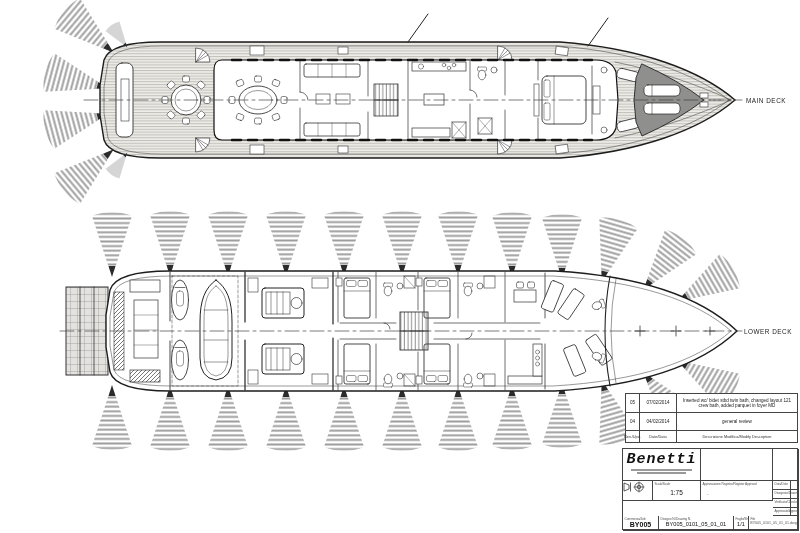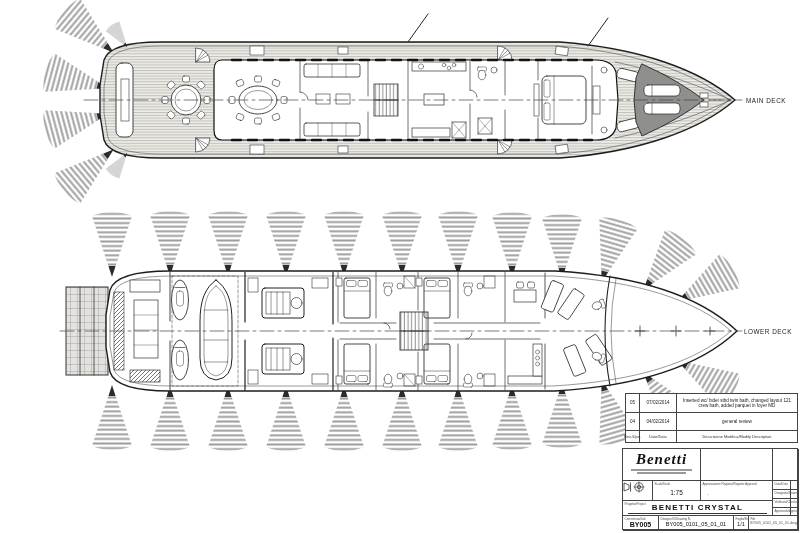--- a/index.html
+++ b/index.html
@@ -22,21 +22,21 @@
   .rh{top:37px;height:12px;}
   .rh .c{font-size:3.9px;color:#333;}
   
   .tb{position:absolute;left:622px;top:448px;width:176px;height:82px;
       border:1px solid #444;box-sizing:border-box;background:#fff;font-size:4px;}
   .tb .cell{position:absolute;box-sizing:border-box;border-right:1px solid #444;
             border-bottom:1px solid #444;overflow:hidden;}
   .tb .lab{position:absolute;left:1.5px;top:0.5px;font-size:3.2px;color:#555;
            white-space:nowrap;letter-spacing:-0.1px;}
   .logo-cell{left:0;top:0;width:78px;height:32px;text-align:center;}
-  .logo-script{font-family:Liberation Serif, serif;font-style:italic;font-weight:bold;
+  .logo-script{font-family:Liberation Mono, monospace;font-style:italic;font-weight:bold;
                font-size:15px;margin-top:2px;letter-spacing:1px;color:#111;}
   .addr{height:1.6px;background:#9a9a9a;margin:1.3px 8px 0 8px;}
   .blank-a{left:78px;top:0;width:72px;height:32px;border-right:none;}
   .blank-b{left:150px;top:0;width:26px;height:32px;border-right:none;}
   .proj-cell{left:0;top:32px;width:30px;height:20px;display:flex;align-items:center;justify-content:center;}
   .scale-cell{left:30px;top:32px;width:48px;height:20px;text-align:center;}
   .scale-val{margin-top:8px;font-size:6.5px;color:#111;}
   .appr-cell{left:78px;top:32px;width:72px;height:20px;text-align:center;}
   .appr-val{margin-top:9px;font-size:6px;color:#111;text-align:left;padding-left:6px;}
   .sign{left:150px;width:26px;height:9px;border-right:none;}
@@ -422,25 +422,20 @@
   </div>
   <div class="cell sign" style="top:50px;">
     <span class="lab">Verificato/Checked</span>
         <span class="vd"></span>
   </div>
   <div class="cell sign" style="top:59px;height:8px;">
     <span class="lab">Approvato/Approved</span>
         <span class="vd"></span>
   </div>
 
-  <div class="cell proj-band">
-    <span class="lab">Progetto/Project</span>
-    <div class="proj-name">BENETTI CRYSTAL</div>
-    <div class="draw-title">PIANO GENERALE /GENERAL ARRANGEMENT</div>
-  </div>
 
   <div class="cell bot b1">
     <span class="lab">Commessa/Job</span>
     <div class="val">BY005</div>
   </div>
   <div class="cell bot b2">
     <span class="lab">Disegno N./Drawing N.</span>
     <div class="val">BY005_0101_05_01_01</div>
   </div>
   <div class="cell bot b3">

